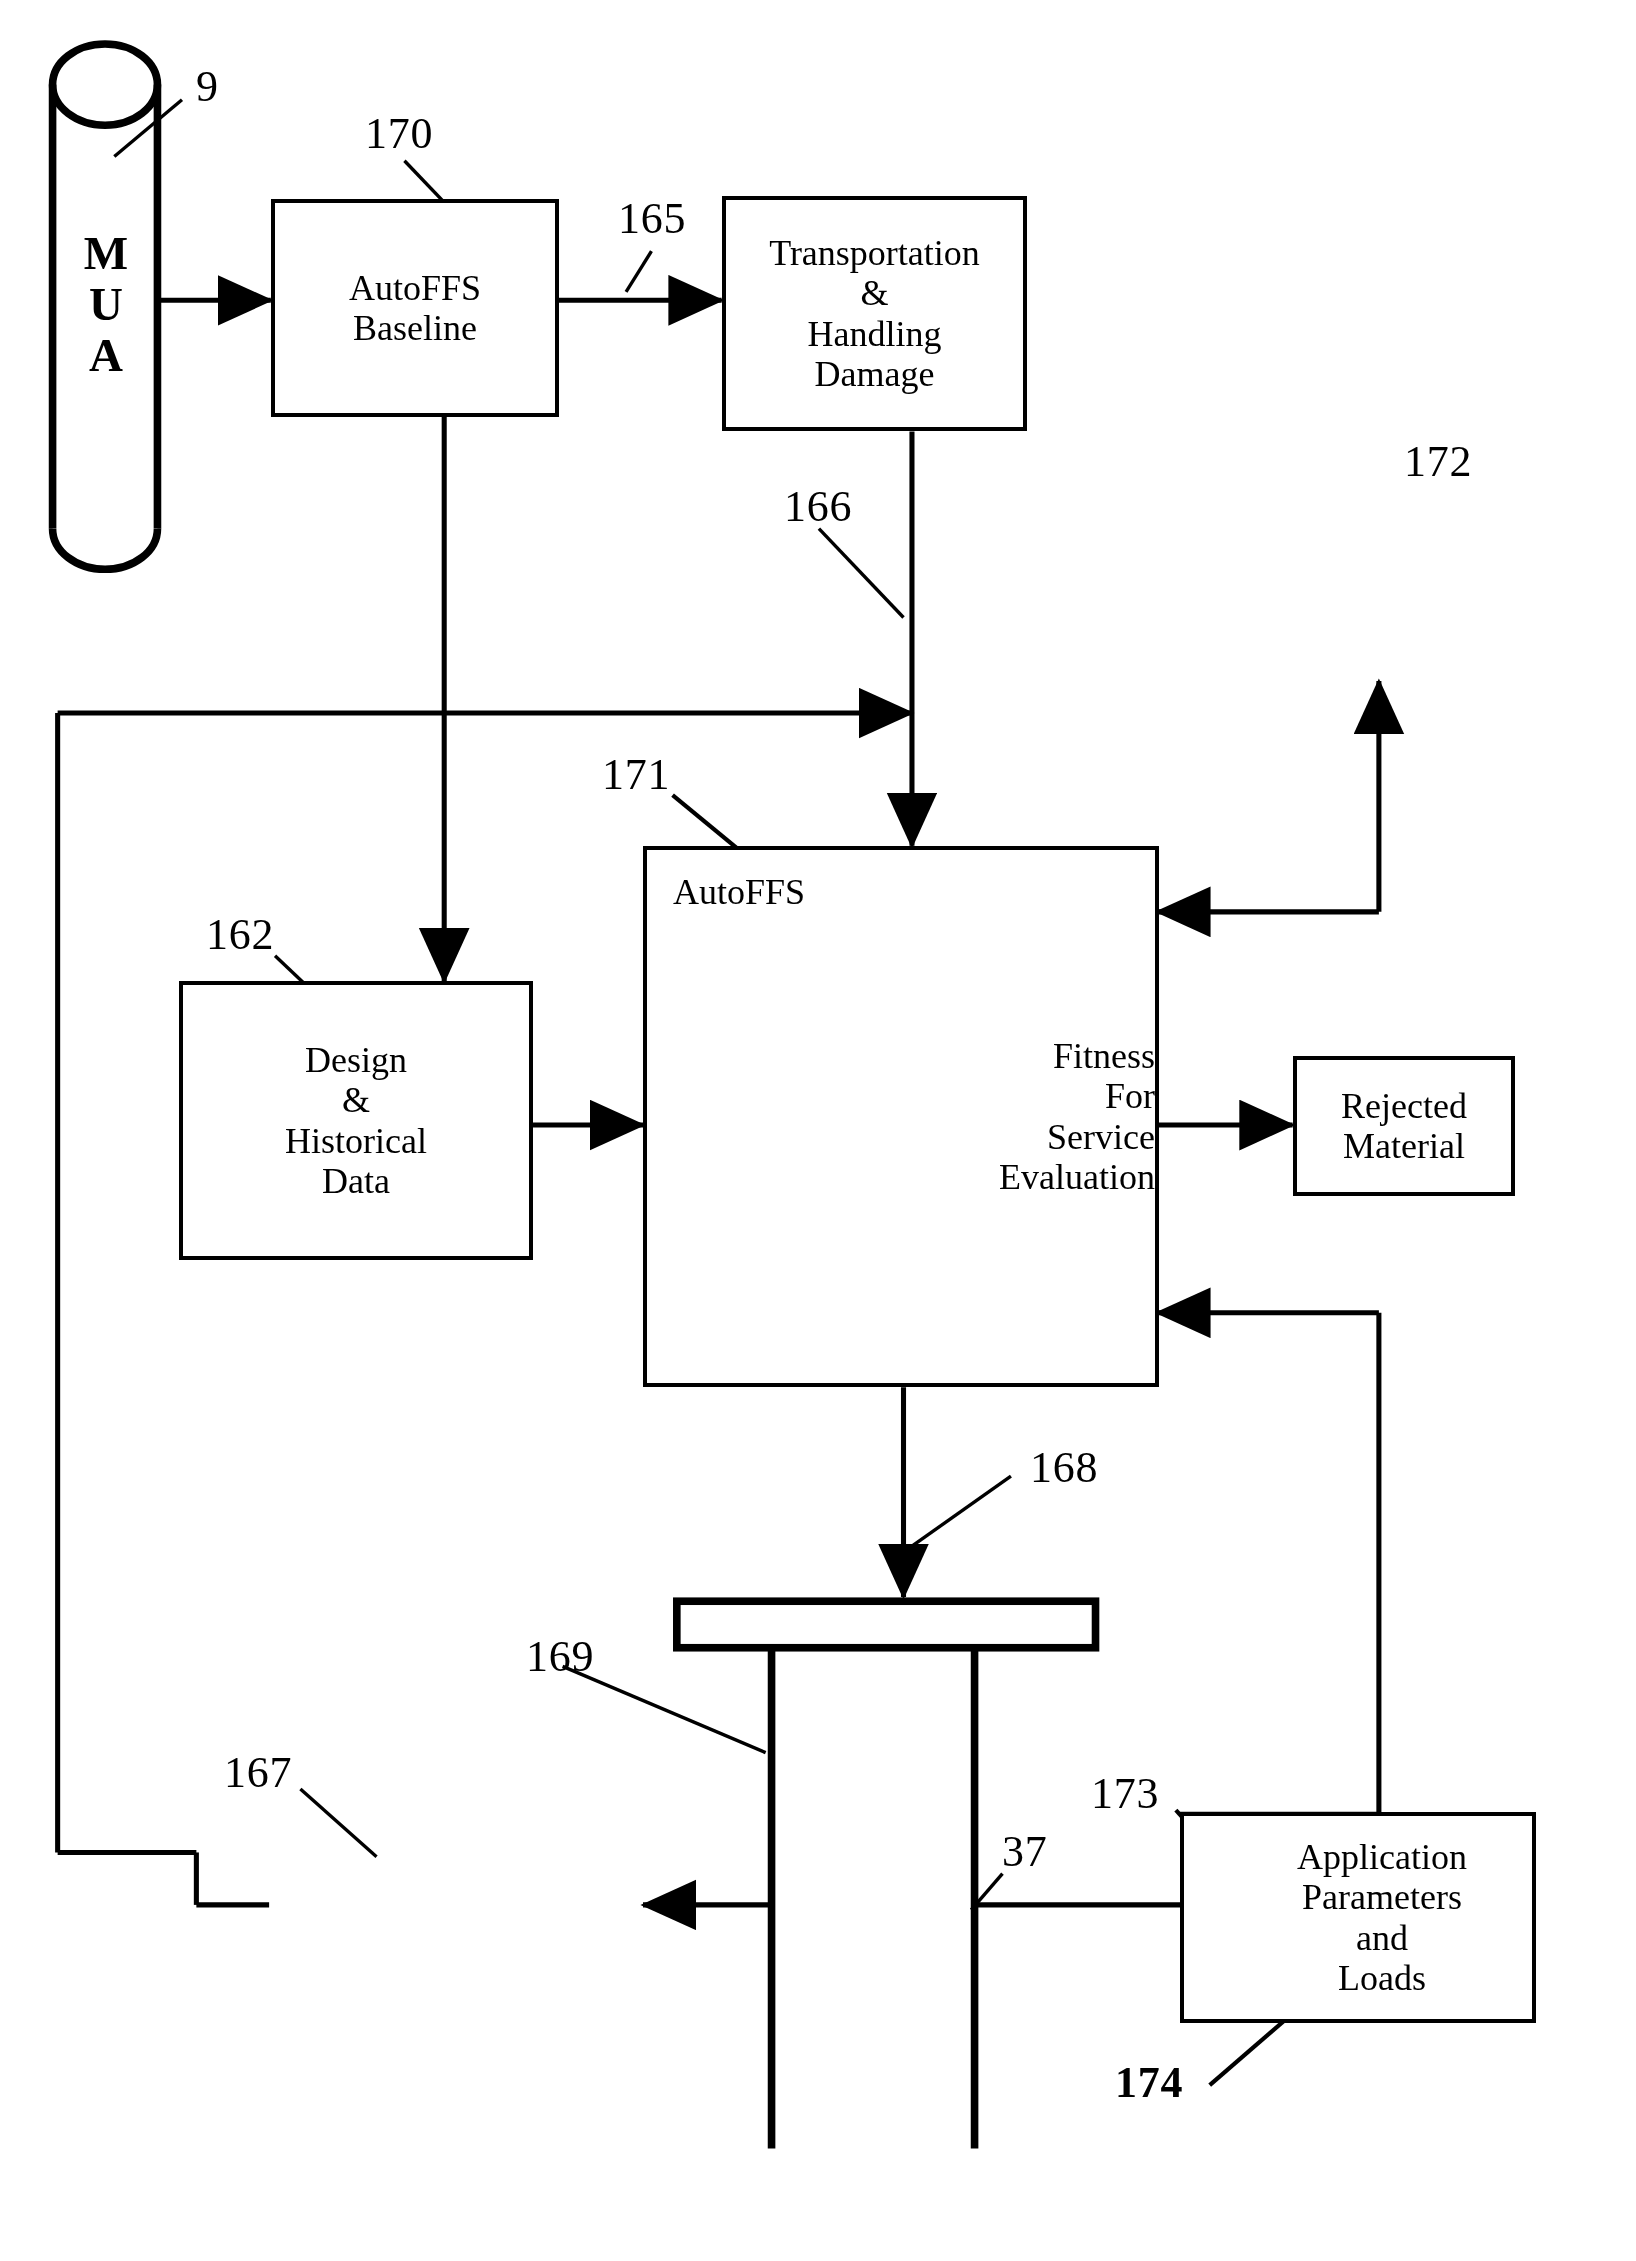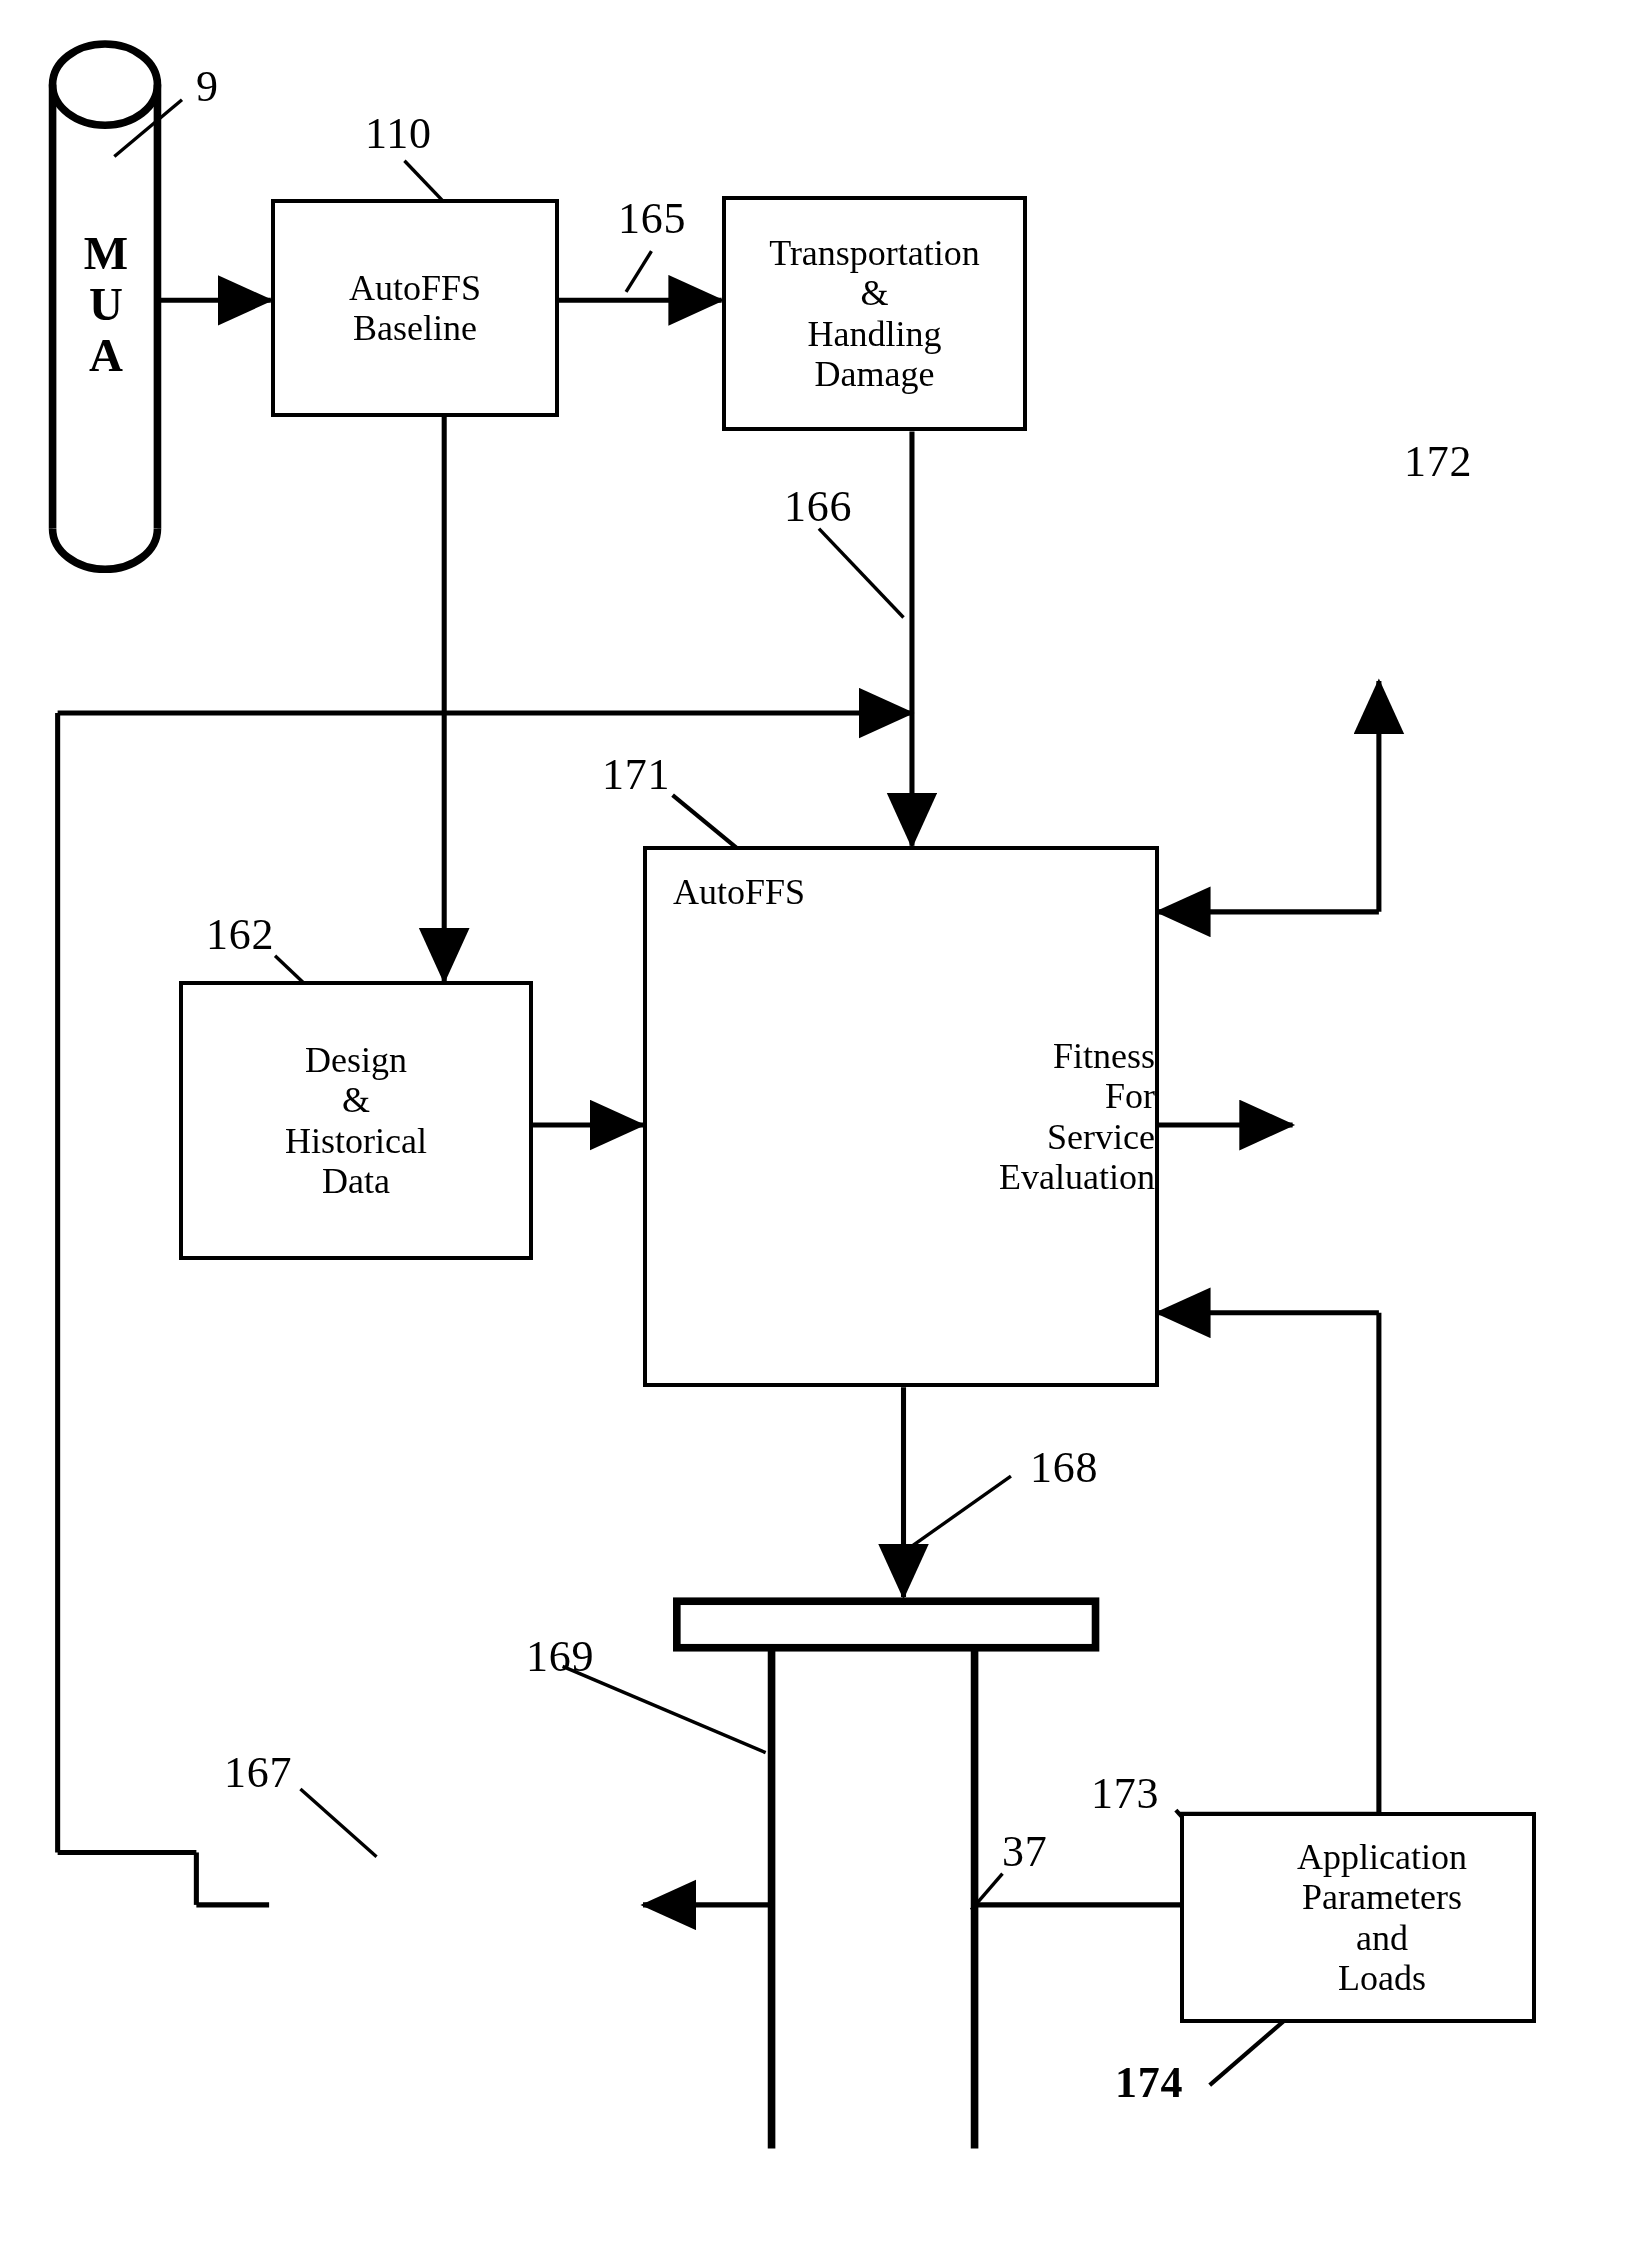--- a/index.html
+++ b/index.html
@@ -183,32 +183,36 @@
   </div>
   <div class="boxlabel-tl" style="left:673px; top:871px;">AutoFFS</div>
 
   <div class="node" style="left:179px; top:981px; width:354px; height:279px;">
     <span class="lines" style="white-space:pre-line;">Design
 &amp;
 Historical
 Data</span>
   </div>
 
+  <div class="node" style="left:1293px; top:1056px; width:222px; height:140px;">
+    <span class="lines" style="white-space:pre-line;">Rejected
+Material</span>
+  </div>
 
 
   <div class="node" style="left:1180px; top:1812px; width:356px; height:211px;padding-left:48px;">
     <span class="lines" style="white-space:pre-line;">Application
 Parameters
 and
 Loads</span>
   </div>
 
 
   <div class="ref" style="left:196px; top:61px;">9</div>
-  <div class="ref" style="left:365px; top:108px;">110</div>
+  <div class="ref" style="left:365px; top:108px;">170</div>
   <div class="ref" style="left:618px; top:193px;">165</div>
   <div class="ref" style="left:1404px; top:436px;">172</div>
   <div class="ref" style="left:744px; top:481px;margin-left:40px;">166</div>
   <div class="ref" style="left:602px; top:749px;">171</div>
   <div class="ref" style="left:206px; top:909px;">162</div>
   <div class="ref" style="left:1030px; top:1442px;">168</div>
   <div class="ref" style="left:526px; top:1631px;">169</div>
   <div class="ref" style="left:224px; top:1747px;">167</div>
   <div class="ref" style="left:1091px; top:1768px;">173</div>
   <div class="ref" style="left:1002px; top:1826px;">37</div>

